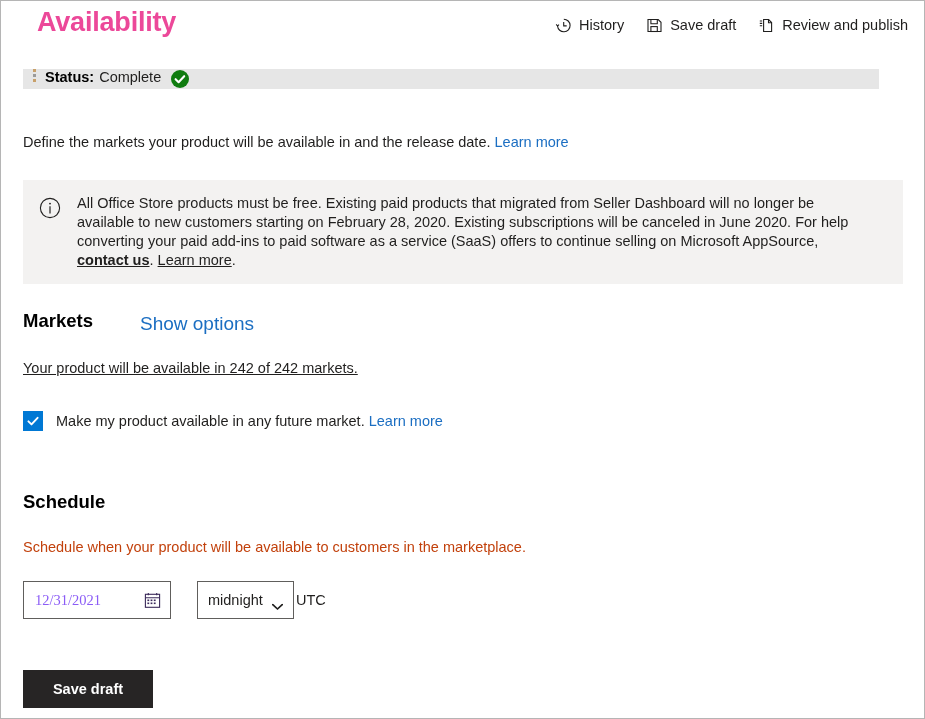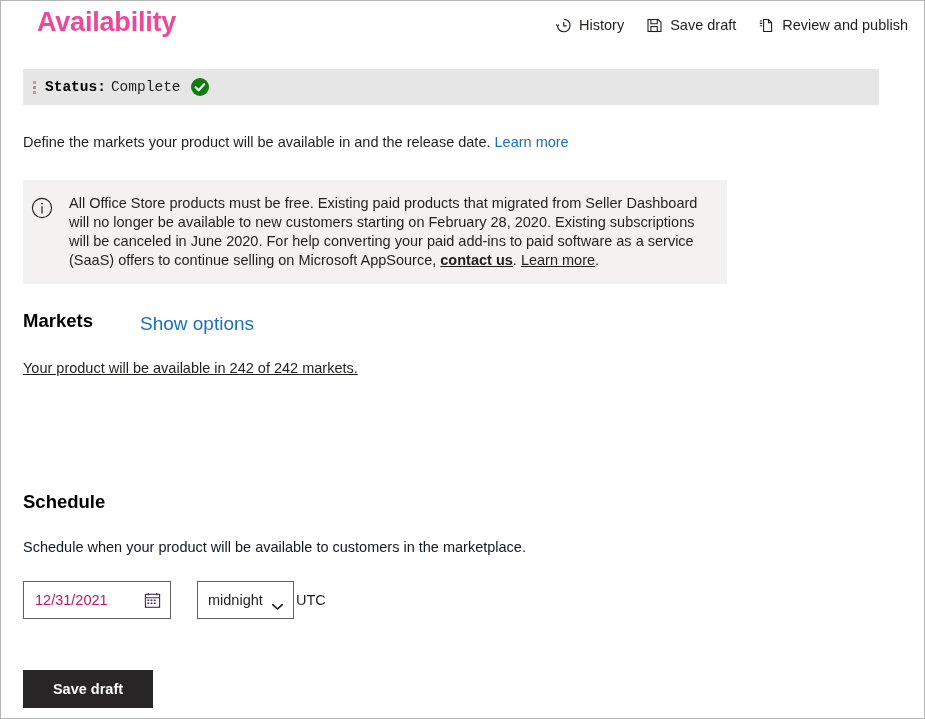--- a/index.html
+++ b/index.html
@@ -61,25 +61,23 @@
     height: 17px;
   }
   .header-action .icon svg { display: block; }
 
   
   .status-bar {
     position: absolute;
     left: 22px;
     top: 68px;
     width: 856px;
-    height: 36px;
+    height: 20px;
     background: #e6e6e6;
     display: flex;
-    align-items: center;
-    font-family: Liberation Mono, monospace;
   }
   .status-handle {
     width: 3px;
     height: 13px;
     margin-left: 10px;
     margin-right: 9px;
     background-image:
       linear-gradient(to bottom,
         #c8a06a 0px, #c8a06a 3px,
         transparent 3px, transparent 5px,
@@ -121,24 +119,24 @@
     text-decoration: underline;
     cursor: pointer;
   }
   a.link-underlined.strong { font-weight: bold; }
 
   
   .info-box {
     position: absolute;
     left: 22px;
     top: 179px;
-    width: 704px;
+    width: 880px;
     box-sizing: border-box;
     background: #f3f2f1;
-    padding: 14px 14px 14px 8px;
+    padding: 14px 14px 14px 16px;
     display: flex;
     gap: 16px;
   }
   .info-icon {
     flex: 0 0 auto;
     width: 22px;
     height: 22px;
     margin-top: 3px;
   }
   .info-text {
@@ -197,21 +195,21 @@
     color: #201f1e;
   }
 
   
   #schedule-heading { left: 22px; top: 490px; }
   .schedule-text {
     position: absolute;
     left: 22px;
     top: 538px;
     font-size: 14.5px;
-    color: #0f172a;
+    color: #c2410c;
   }
   .schedule-controls {
     position: absolute;
     left: 22px;
     top: 580px;
     display: flex;
     align-items: center;
   }
   .date-field {
     position: relative;
@@ -219,23 +217,23 @@
     height: 38px;
     box-sizing: border-box;
     border: 1px solid #605e5c;
     background: #ffffff;
     display: flex;
     align-items: center;
   }
   .date-field input {
     border: 0;
     outline: none;
-    font-family: Liberation Sans, sans-serif;
-    font-size: 14.5px;
-    color: #be185d;
+    font-family: Liberation Serif, serif;
+    font-size: 14.5px;
+    color: #8b5cf6;
     background: transparent;
     width: 108px;
     padding: 0 9px 0 11px;
   }
   .calendar-btn {
     position: absolute;
     right: 9px;
     top: 50%;
     transform: translateY(-50%);
     width: 17px;
@@ -368,20 +366,31 @@
     </div>
     <div class="info-text">
       <span>All Office Store products must be free. Existing paid products that migrated from Seller Dashboard will no longer be available to new customers starting on February 28, 2020. Existing subscriptions will be canceled in June 2020. For help converting your paid add-ins to paid software as a service (SaaS) offers to continue selling on Microsoft AppSource, </span><a class="link-underlined strong">contact us</a><span>. </span><a class="link-underlined">Learn more</a><span>.</span>
     </div>
   </div>
 
   <div class="section-heading" id="markets-heading">Markets</div>
   <div class="show-options">Show options</div>
   <div class="markets-summary">Your product will be available in 242 of 242 markets.</div>
 
+  <div class="checkbox-row">
+    <div class="checkbox">
+      <svg width="14" height="14" viewBox="0 0 14 14">
+        <path d="M2.4 7.3l3.1 3.1 6.1-6.6" fill="none" stroke="#ffffff" stroke-width="1.9" stroke-linecap="round" stroke-linejoin="round"></path>
+      </svg>
+    </div>
+    <div class="checkbox-label">
+      <span>Make my product available in any future market.</span>
+      <a class="link">Learn more</a>
+    </div>
+  </div>
 
   <div class="section-heading" id="schedule-heading">Schedule</div>
   <div class="schedule-text">Schedule when your product will be available to customers in the marketplace.</div>
 
   <div class="schedule-controls">
     <div class="date-field">
       <input type="text" value="12/31/2021" style="">
       <span class="calendar-btn">
         <svg width="17" height="17" viewBox="0 0 17 17">
           <rect x="1.4" y="2.8" width="14.2" height="13" fill="none" stroke="#3b2a5a" stroke-width="1.1"></rect>

